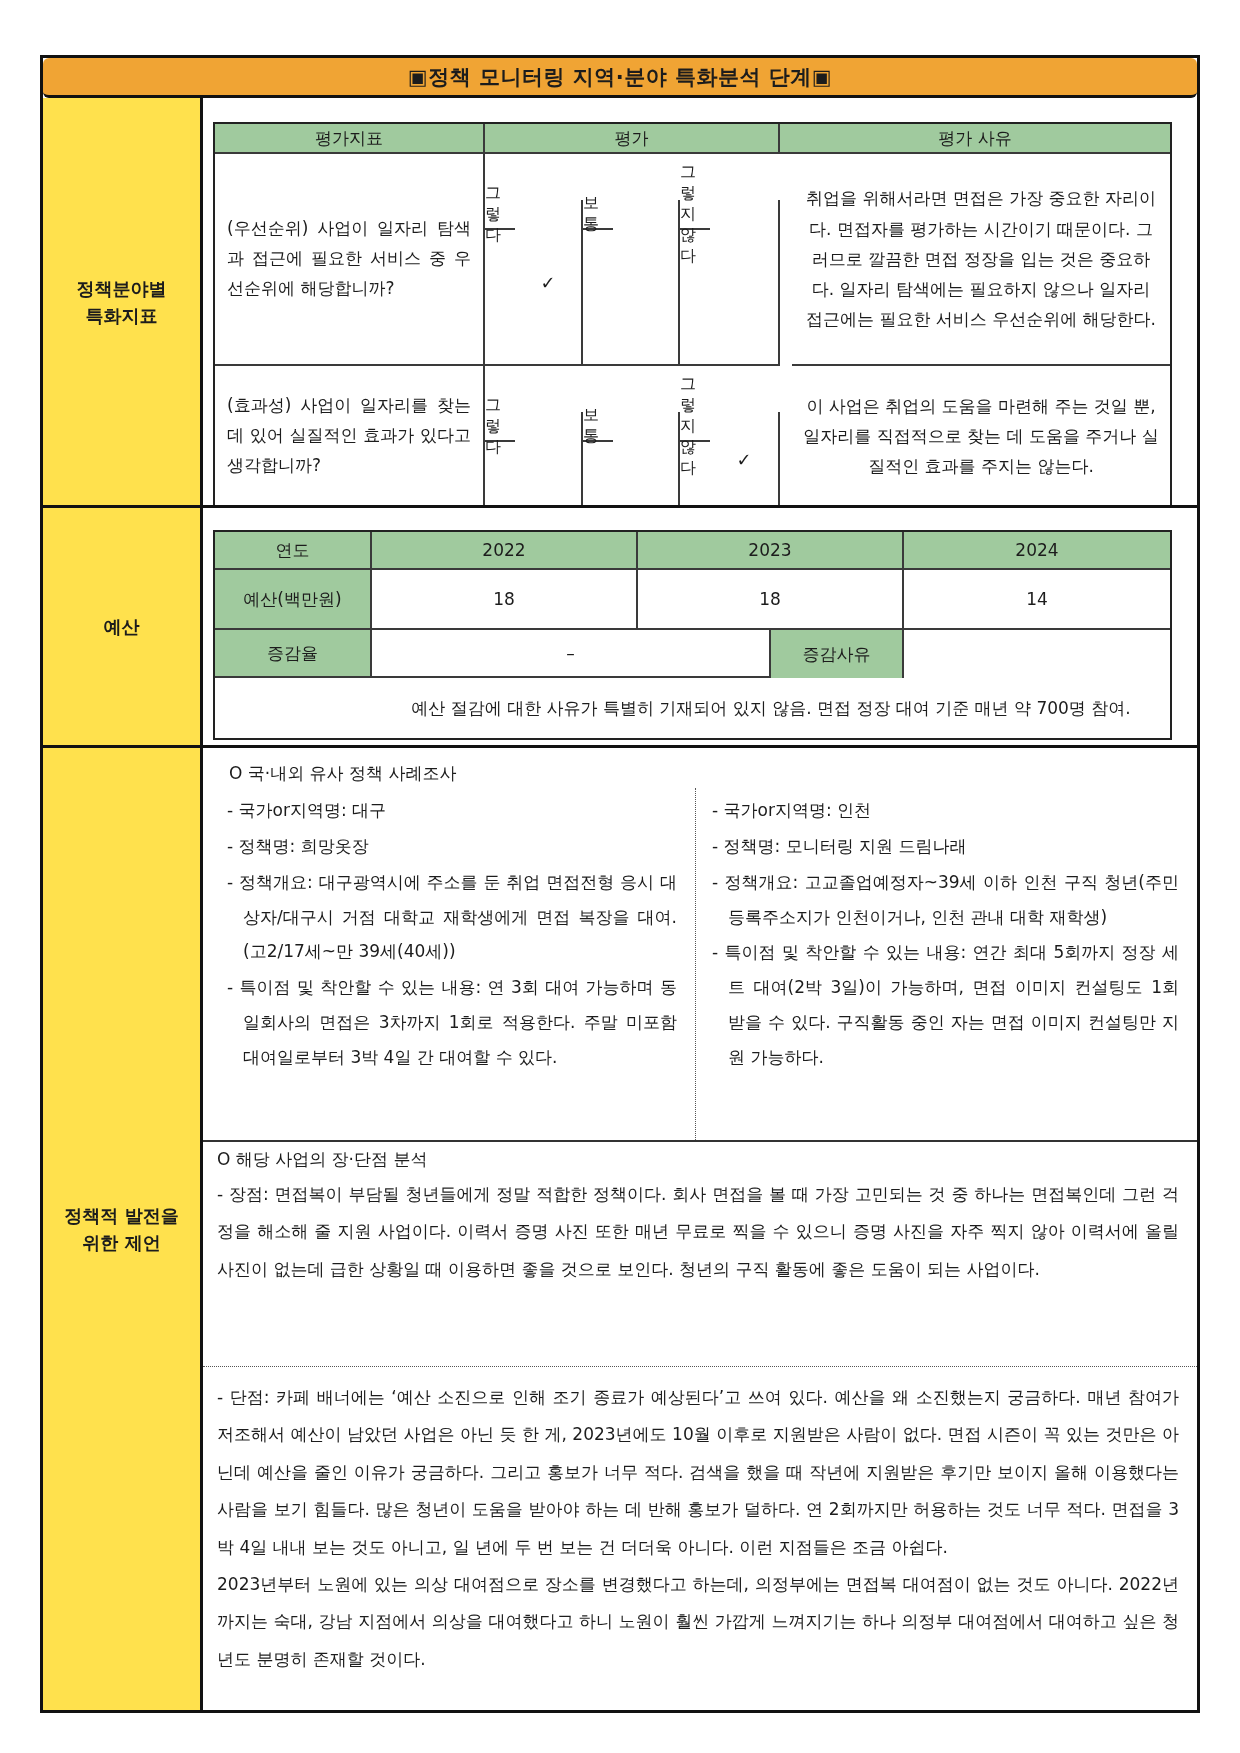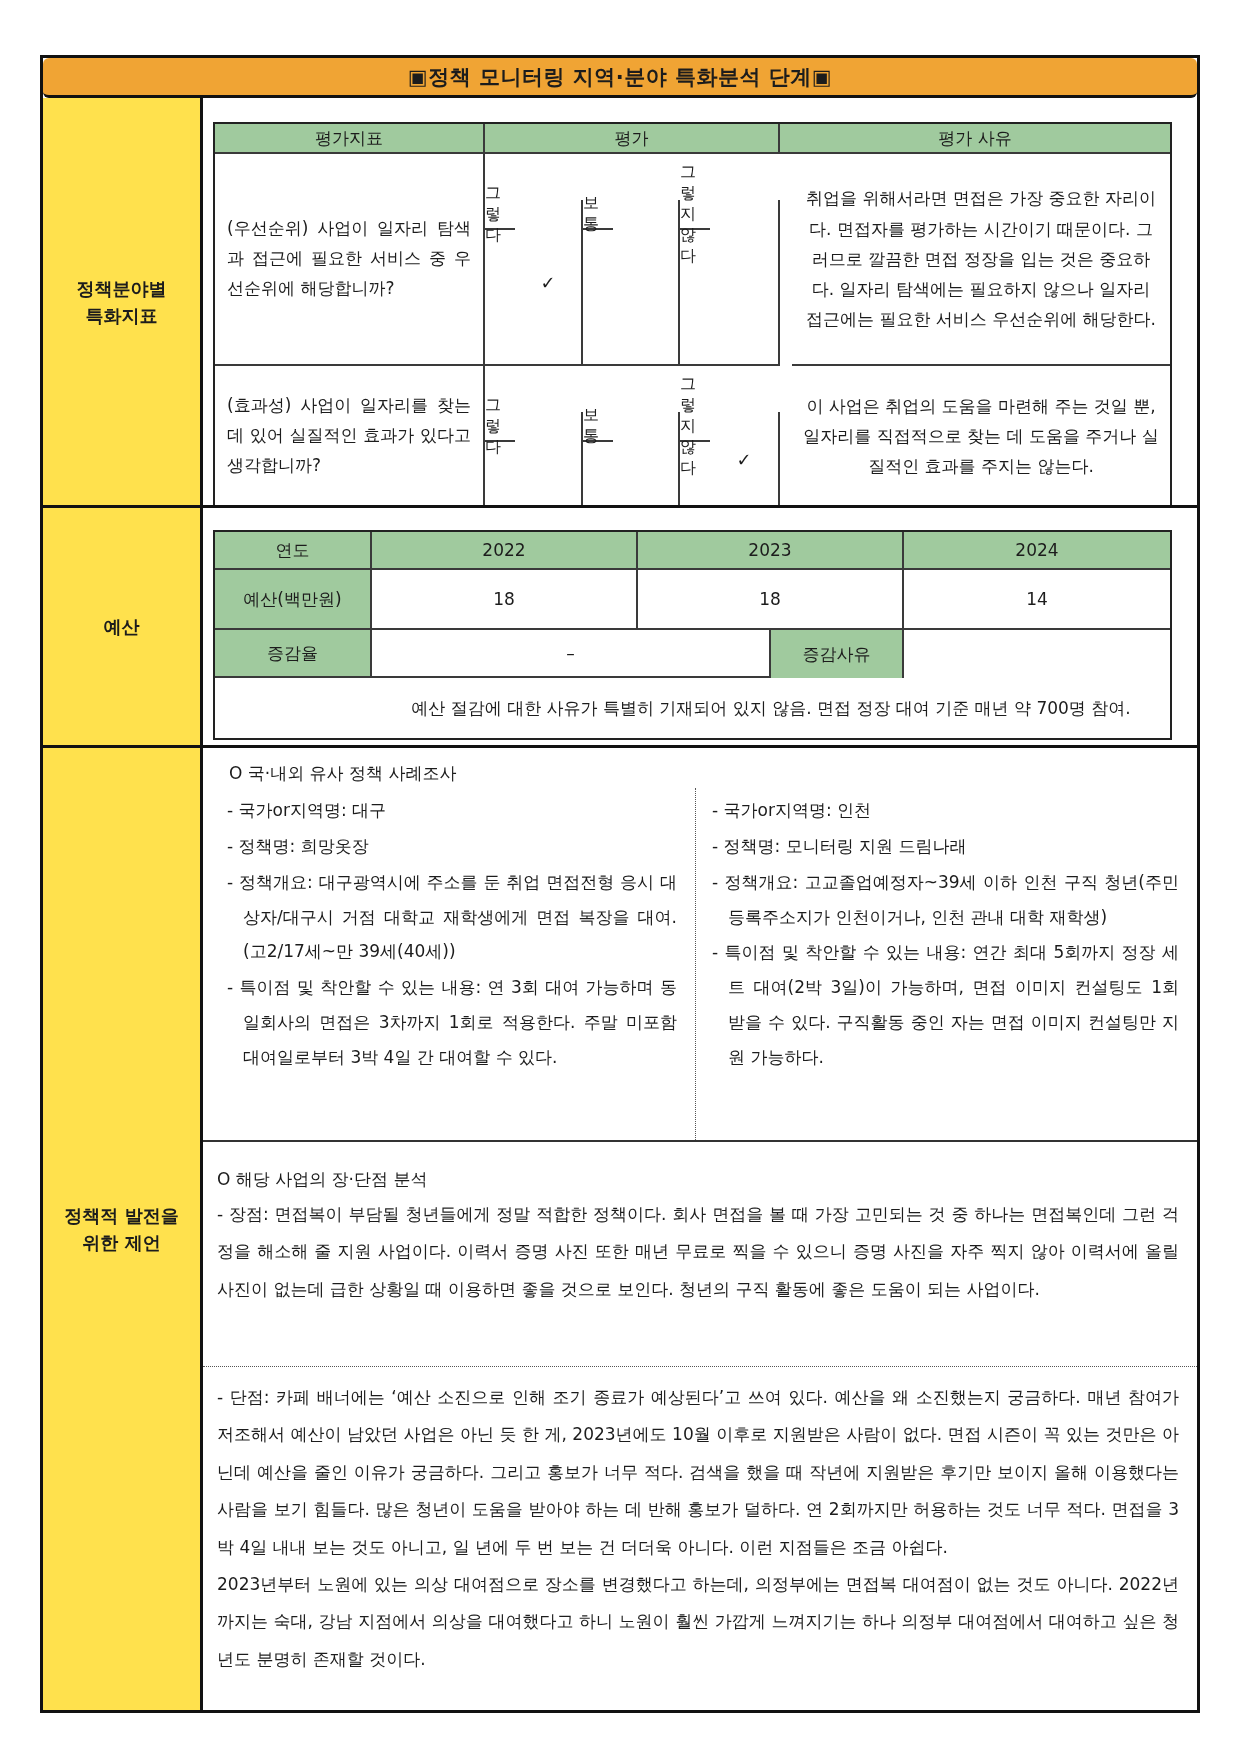--- a/index.html
+++ b/index.html
@@ -91,21 +91,21 @@
   
   .sg-heading{padding:14px 0 0 26px;height:40px;font-size:17px;}
   .case-cols{display:flex;height:352px;}
   .case-col{padding:4px 18px 4px 24px;}
   .case-col.left{width:492px;flex:0 0 492px;}
   .case-col.right{flex:1;border-left:1px dotted #555;padding-left:16px;}
   .bullet{
     padding-left:16px;text-indent:-16px;
     line-height:2.05;text-align:justify;margin:1px 0;
   }
-  .analysis{height:226px;border-top:2px solid #333;padding:20px 18px 0 14px;}
+  .analysis{height:226px;border-top:2px solid #333;padding:0 18px 0 14px;}
   .an-heading{line-height:2.0;}
   .para{line-height:2.2;text-align:justify;}
   .cons-block{flex:1;border-top:1px dotted #555;padding:12px 18px 0 14px;}
   .row3 .content{display:flex;flex-direction:column;}
 </style>
 </head>
 <body>
 
 <div class="doc">
 

